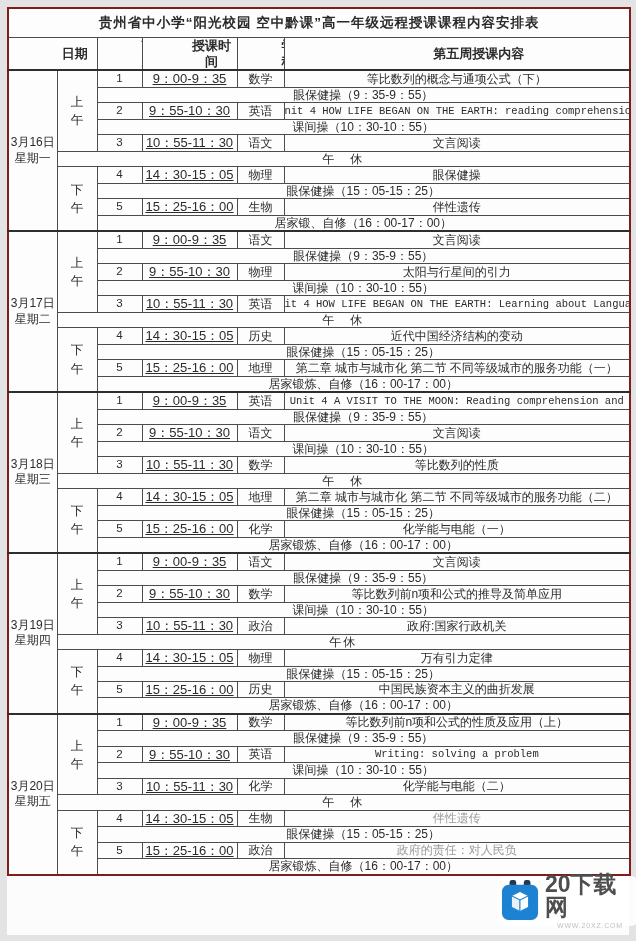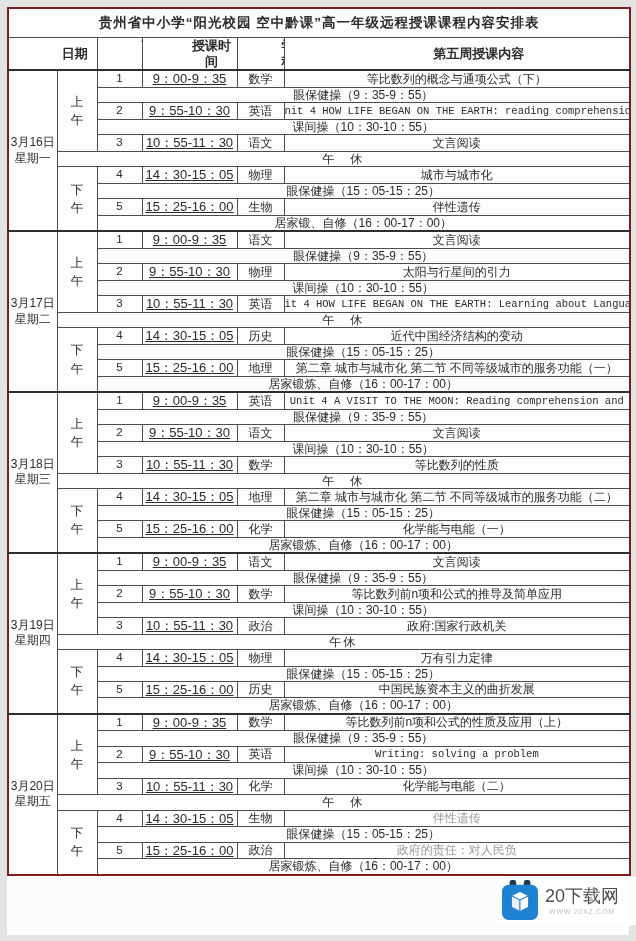--- a/index.html
+++ b/index.html
@@ -33,21 +33,21 @@
   .faded{color:#9a9a9a;}
   .noon-cell{letter-spacing:2px;}
   .watermark{
     position:absolute;left:497px;top:876px;width:142px;height:50px;
     display:flex;align-items:center;gap:6px;
     background:rgba(255,255,255,0.88);border-radius:8px;
     padding:3px 4px;box-sizing:border-box;
   }
   .wm-icon{flex:0 0 auto;display:block;}
   .wm-text{display:flex;flex-direction:column;align-items:center;}
-  .wm-name{font-size:18px;font-weight:normal;color:#4e4e4e;line-height:1;}
+  .wm-name{font-size:23px;font-weight:bold;color:#4e4e4e;line-height:1;}
   .wm-url{font-size:7px;color:#c2c2c2;letter-spacing:0.8px;margin-top:3px;}
 </style>
 </head>
 <body>
 
 <div class="sheet">
   <table>
     <colgroup>
       <col style="width:49px">
         <col style="width:40px">
@@ -103,21 +103,21 @@
         <tr>
           <td class="noon-cell" colspan="5">午　休</td>
         </tr>
         <tr>
           <td rowspan="4">
             <div class="vtext">下午</div>
           </td>
           <td class="period-cell">4</td>
           <td class="time-cell">14：30-15：05</td>
           <td class="subject-cell">物理</td>
-          <td class="content-cell">城市与城市化</td>
+          <td class="content-cell">眼保健操</td>
         </tr>
         <tr>
           <td class="break-cell" colspan="4">眼保健操（15：05-15：25）</td>
         </tr>
         <tr>
           <td class="period-cell">5</td>
           <td class="time-cell">15：25-16：00</td>
           <td class="subject-cell">生物</td>
           <td class="content-cell">伴性遗传</td>
         </tr>

